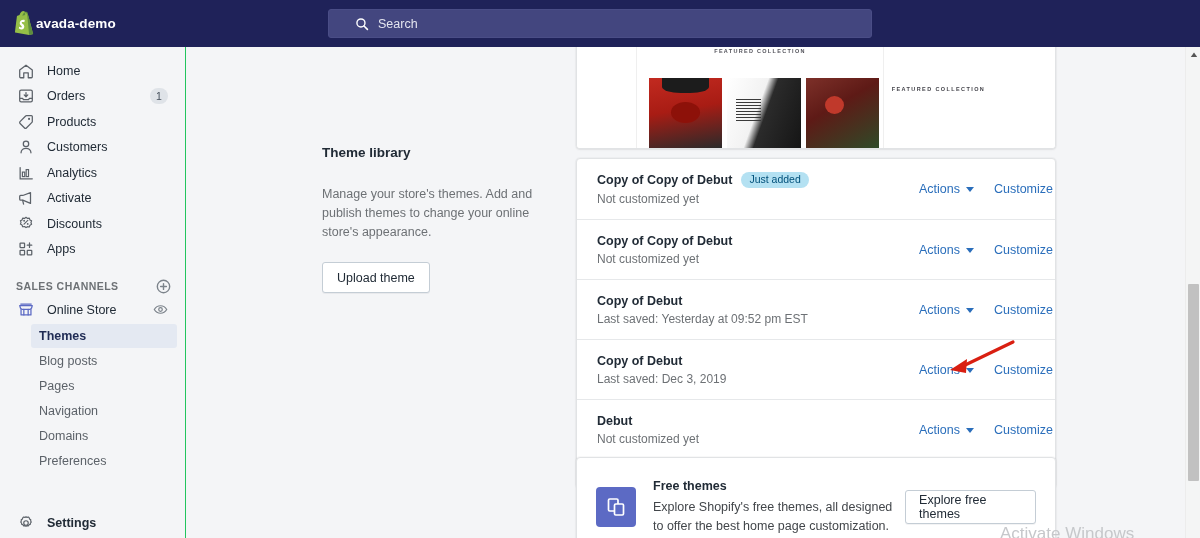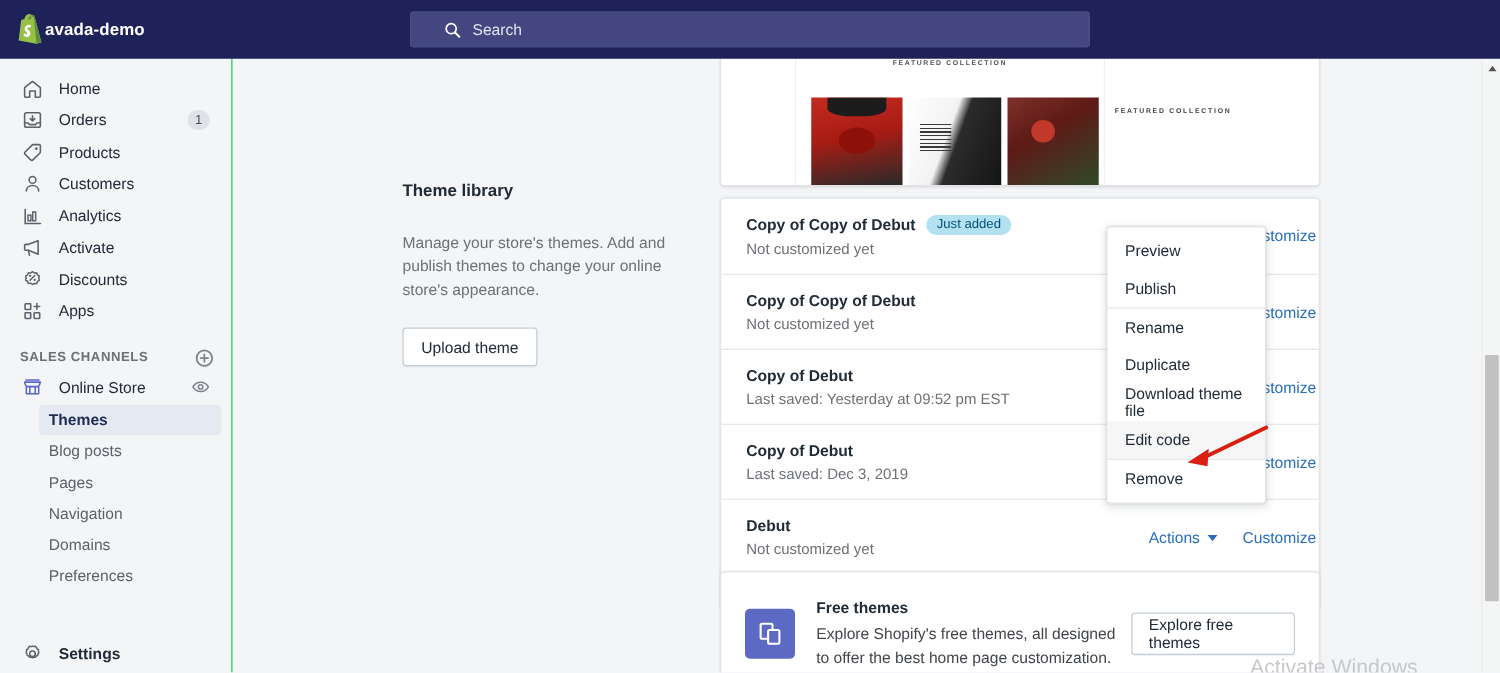--- a/index.html
+++ b/index.html
@@ -572,35 +572,20 @@
         </svg>
       </div>
       <div class="free-text">
         <div class="free-title">Free themes</div>
         <div class="free-desc">Explore Shopify's free themes, all designed to offer the best home page customization.</div>
       </div>
       <div class="btn explore-btn">Explore free themes</div>
     </div>
   </div>
 
-  <div class="menu">
-    <div class="menu-group">
-      <div class="menu-item">Preview</div>
-      <div class="menu-item">Publish</div>
-    </div>
-    <div class="menu-group">
-      <div class="menu-item">Rename</div>
-      <div class="menu-item">Duplicate</div>
-      <div class="menu-item">Download theme file</div>
-      <div class="menu-item hover">Edit code</div>
-    </div>
-    <div class="menu-group">
-      <div class="menu-item">Remove</div>
-    </div>
-  </div>
 
   <svg class="arrow-svg" viewBox="0 0 90 50">
     <line x1="78" y1="9" x2="26" y2="34" stroke="#d91f11" stroke-width="3.2" stroke-linecap="round"></line>
     <path d="M15 37 L32 26 L31 40 Z" fill="#d91f11"></path>
   </svg>
 
   <div class="watermark">Activate Windows</div>
 
   <div class="scrollbar-track">
     <div class="scrollbar-arrow" style="top:0">

